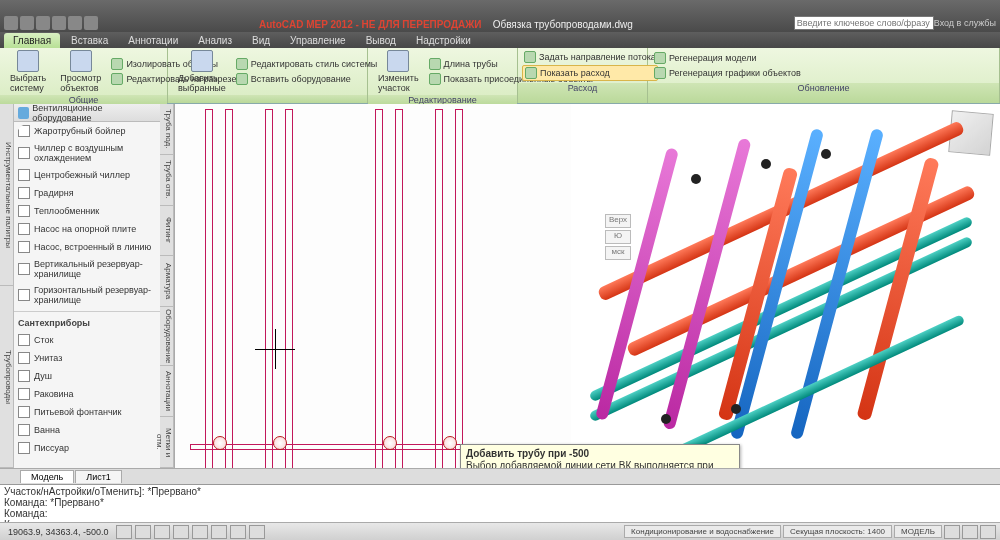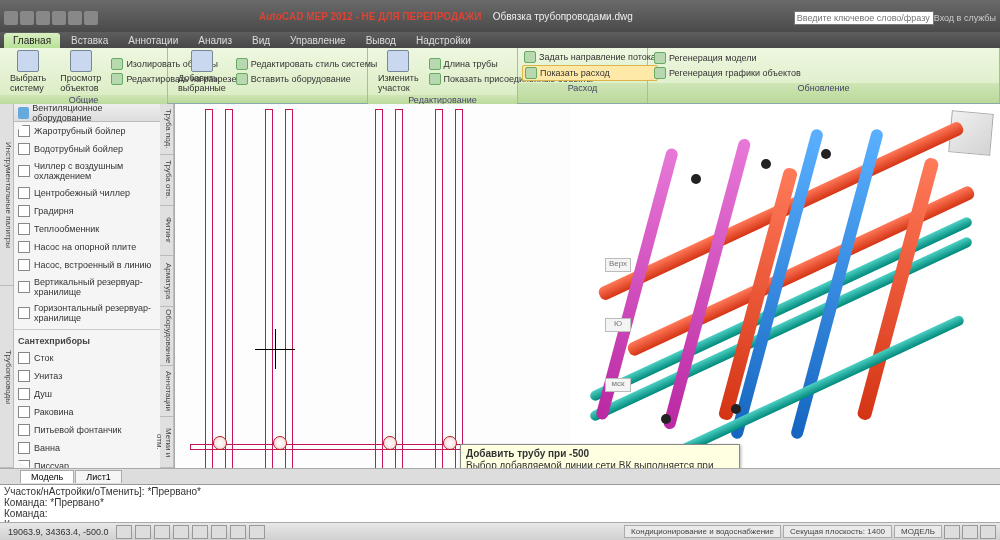--- a/index.html
+++ b/index.html
@@ -1,17 +1,17 @@
 <!DOCTYPE html>
 <html><head>
 <meta charset="utf-8">
 <style>
 *{box-sizing:border-box;margin:0;padding:0;font-family:"Segoe UI",Tahoma,sans-serif;font-size:10px;}
 body{width:1000px;height:540px;overflow:hidden;background:#e8e8e8;display:flex;flex-direction:column;}
-.titlebar{height:32px;background:linear-gradient(#6a6a6a,#4a4a4a);display:flex;align-items:flex-start;color:#ccc;padding:11px 4px;}
+.titlebar{height:32px;background:linear-gradient(#6a6a6a,#4a4a4a);display:flex;align-items:flex-end;color:#ccc;padding:2px 4px;}
 .qat{display:flex;gap:2px;align-items:center;}
 .qat .q{width:14px;height:14px;background:#888;border-radius:2px;}
 .title-center{flex:1;text-align:center;font-size:10px;}
 .title-center .app{color:#d43;font-weight:bold;}
 .title-center .doc{color:#eee;}
 .title-right{display:flex;gap:0;align-items:center;}
 .search-top{width:140px;height:14px;background:#fff;border:1px solid #777;font-size:9px;padding:0 2px;color:#999;}
 .menubar{height:16px;background:linear-gradient(#5e5e5e,#474747);display:flex;align-items:center;padding:0 4px;gap:2px;}
 .menubar .tab{padding:2px 9px;color:#ddd;font-size:10px;cursor:pointer;}
 .menubar .tab.active{background:linear-gradient(#d9f0c2,#b8e096);color:#222;border-radius:3px 3px 0 0;}
@@ -45,21 +45,21 @@
 .strip-tab{flex:1;writing-mode:vertical-rl;font-size:8px;text-align:center;color:#444;border-bottom:1px solid #bbb;padding:1px 0;cursor:pointer;}
 .canvas{flex:1;position:relative;background:#fff;overflow:hidden;}
 .view2d{position:absolute;left:0;top:0;width:48%;height:100%;background:#fdfdfd;}
 .view3d{position:absolute;right:0;top:0;width:52%;height:100%;background:#fff;}
 .pipe2d{position:absolute;border:1px solid #c2185b;}
 .manifold{position:absolute;width:14px;height:14px;border:1px solid #b71c1c;border-radius:50%;background:radial-gradient(#fff,#f8d0d0);}
 .tooltip{position:absolute;left:285px;top:340px;background:#ffffe1;border:1px solid #888;padding:3px 5px;font-size:9px;color:#333;box-shadow:1px 1px 3px rgba(0,0,0,.3);z-index:5;max-width:280px;}
 .tooltip .tt-title{font-weight:bold;margin-bottom:1px;}
 .viewcube{position:absolute;right:8px;top:8px;width:42px;height:42px;background:linear-gradient(135deg,#eee,#ccc);border:1px solid #999;transform:rotate(5deg);opacity:.85;}
 .nav2d{position:absolute;left:430px;top:110px;display:flex;flex-direction:column;gap:2px;z-index:2;}
-.nav2d div{width:26px;height:14px;background:#f4f4f4;border:1px solid #bbb;text-align:center;font-size:8px;color:#777;cursor:pointer;margin-top:44px;}
+.nav2d div{width:26px;height:14px;background:#f4f4f4;border:1px solid #bbb;text-align:center;font-size:8px;color:#777;cursor:pointer;}
 .tabs-bottom{height:16px;background:#ddd;border-top:1px solid #aaa;display:flex;align-items:center;padding-left:20px;gap:1px;}
 .tabs-bottom .modeltab{padding:1px 10px;background:#f5f5f5;border:1px solid #aaa;border-bottom:none;font-size:9px;cursor:pointer;}
 .tabs-bottom .modeltab.active{background:#fff;}
 .cmdarea{height:38px;background:#fff;border-top:1px solid #999;padding:1px 4px;font-family:Consolas,monospace;font-size:9px;color:#333;overflow:hidden;}
 .cmdline{white-space:nowrap;}
 .statusbar{height:18px;background:linear-gradient(#e8e8e8,#d0d0d0);border-top:1px solid #aaa;display:flex;align-items:center;padding:0 4px;gap:3px;}
 .coords{font-size:9px;color:#333;padding:0 4px;}
 .st-btn{width:16px;height:14px;background:#ddd;border:1px solid #999;cursor:pointer;}
 .st-right{margin-left:auto;display:flex;gap:2px;align-items:center;}
 .st-pill{padding:1px 6px;background:#eaeaea;border:1px solid #aaa;font-size:8px;color:#444;}
@@ -213,24 +213,20 @@
         <div class="ic"></div>
         <span>Вентиляционное оборудование</span>
       </div>
       <div class="pal-list">
         <div class="pal-item">
             <div class="ic"></div>
             <span>Жаротрубный бойлер</span>
           </div>
         <div class="pal-item">
             <div class="ic"></div>
-            <span>Водотрубный бойлер</span>
-          </div>
-        <div class="pal-item">
-            <div class="ic"></div>
             <span>Чиллер с воздушным охлаждением</span>
           </div>
         <div class="pal-item">
             <div class="ic"></div>
             <span>Центробежный чиллер</span>
           </div>
         <div class="pal-item">
             <div class="ic"></div>
             <span>Градирня</span>
           </div>

